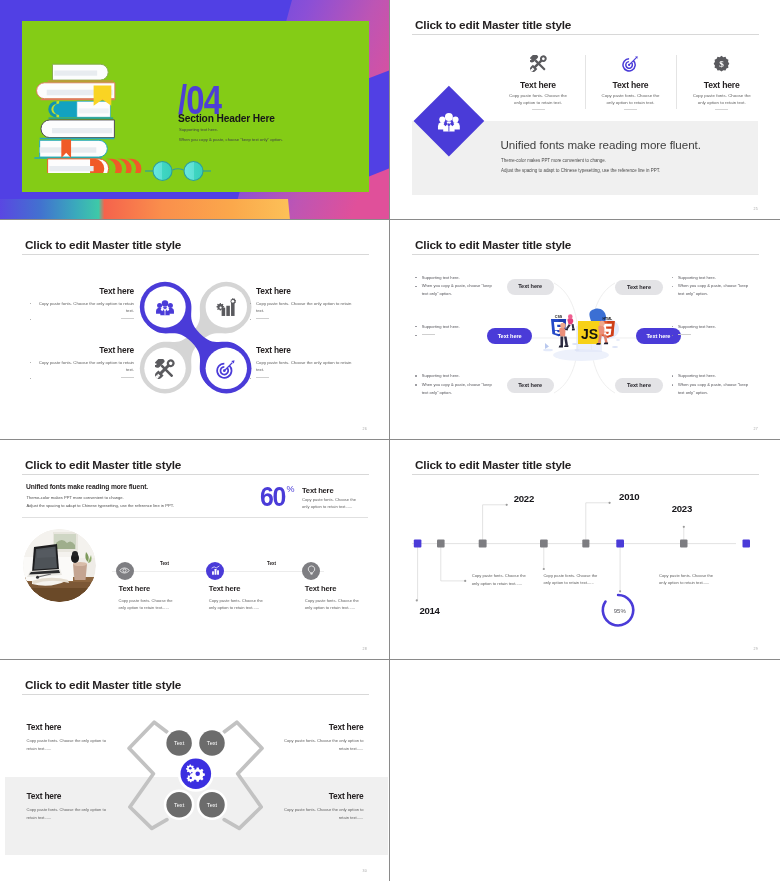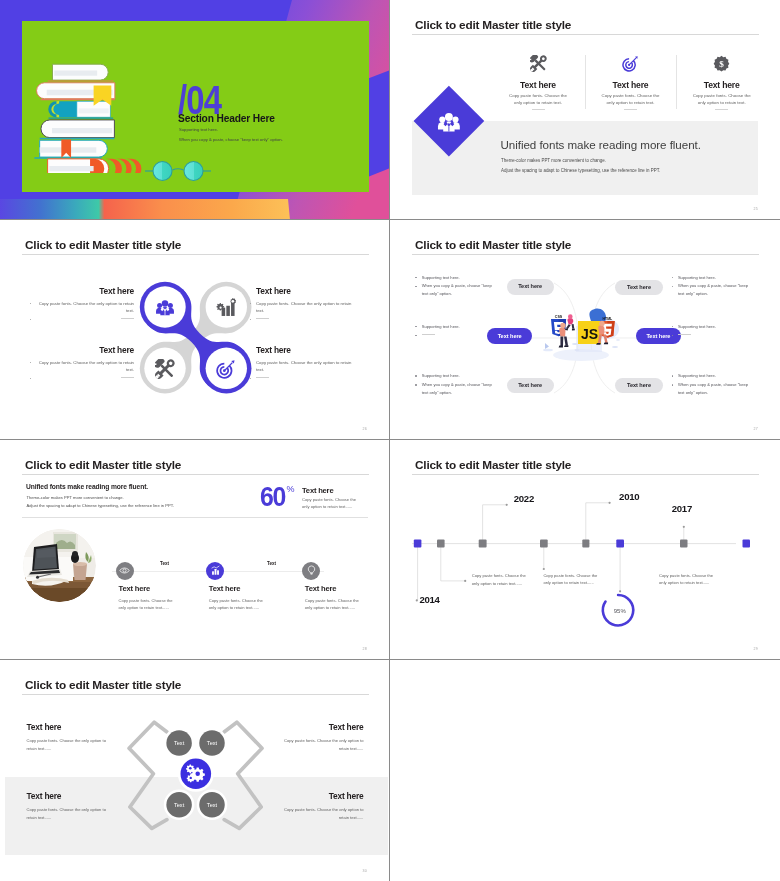--- a/index.html
+++ b/index.html
@@ -91,21 +91,21 @@
   #s5 .step{position:absolute;width:96px;text-align:left;}
   #s5 .st1{left:118.6px;top:121.5px;} #s5 .st2{left:208.8px;top:121.5px;} #s5 .st3{left:304.8px;top:121.5px;}
   #s5 .sc{width:18px;height:18px;border-radius:50%;background:#7e7e82;margin-left:-2.8px;display:flex;align-items:center;justify-content:center;}
   #s5 .sc.acc{background:#4a3bd8;}
   #s5 .sh{margin-top:4.5px;font-size:7.6px;font-weight:bold;color:#231f20;letter-spacing:-0.2px;}
   #s5 .sb{margin-top:4px;font-size:4.1px;color:#646464;line-height:1.72;}
 
   
   #s6 .tl{position:absolute;left:0px;top:0px;width:390px;height:220px;}
   #s6 .yr{position:absolute;font-size:9.6px;font-weight:bold;color:#17161a;letter-spacing:-0.3px;}
-  #s6 .y1{left:29.5px;top:154px;} #s6 .y2{left:123.8px;top:52.5px;}
+  #s6 .y1{left:29.5px;top:165px;} #s6 .y2{left:123.8px;top:52.5px;}
   #s6 .y3{left:229.1px;top:50.5px;} #s6 .y4{left:281.8px;top:63.4px;}
   #s6 .nt{position:absolute;font-size:4.1px;color:#5e5e5e;line-height:1.75;}
   #s6 .n1{left:81.8px;top:132.4px;} #s6 .n2{left:153.4px;top:131.7px;} #s6 .n3{left:269.1px;top:131.7px;}
   #s6 .dnum{position:absolute;left:214.8px;top:168px;width:30px;text-align:center;font-size:6px;color:#55555c;}
 
   
   #s7 .gpanel{position:absolute;left:5px;top:117px;width:383px;height:78px;background:#f0f0f0;}
   #s7 .bow{position:absolute;left:107.5px;top:60px;}
   #s7 .q{position:absolute;width:116px;}
   #s7 .q1{left:26.5px;top:62px;text-align:left;} #s7 .q2{left:247.5px;top:62px;text-align:right;}
@@ -649,21 +649,21 @@
         <rect x="352.5" y="99.6" width="7.5" height="7.9" rx="1" fill="#4a3bd8"></rect>
       </g>
 
       <g transform="translate(229.9,170.1)" id="donut">
         <path d="M-1.8 -15.1 a15.2 15.2 0 1 1 -12.6 6.6" fill="none" stroke="#4a3bd8" stroke-width="2.6" stroke-linecap="round"></path>
       </g>
     </svg>
     <div class="yr y1">2014</div>
     <div class="yr y2">2022</div>
     <div class="yr y3">2010</div>
-    <div class="yr y4">2017</div>
+    <div class="yr y4">2023</div>
     <div class="nt n1">Copy paste fonts. Choose the<br>only option to retain text......</div>
     <div class="nt n2">Copy paste fonts. Choose the<br>only option to retain text......</div>
     <div class="nt n3">Copy paste fonts. Choose the<br>only option to retain text......</div>
     <div class="dnum">95%</div>
     <div class="pnum">29</div>
   </div>
 
   <div class="slide" id="s7">
     <div class="mtitle">Click to edit Master title style</div>
     <div class="mrule"></div>

